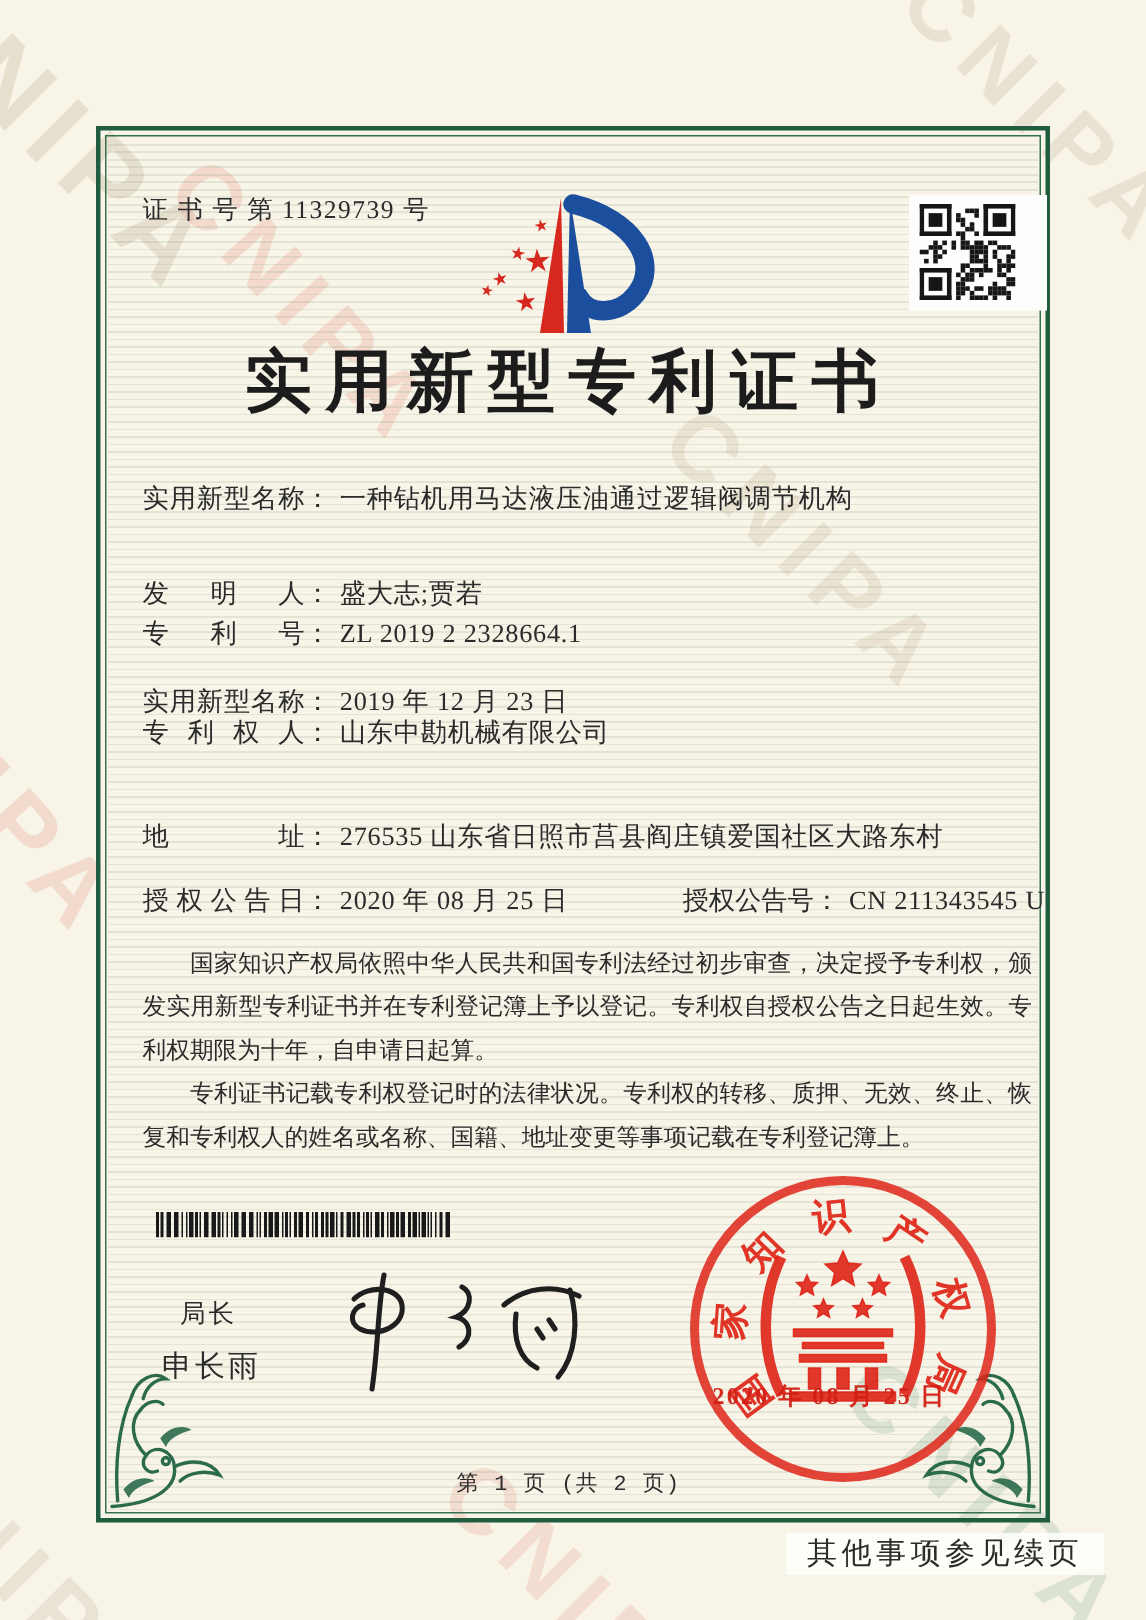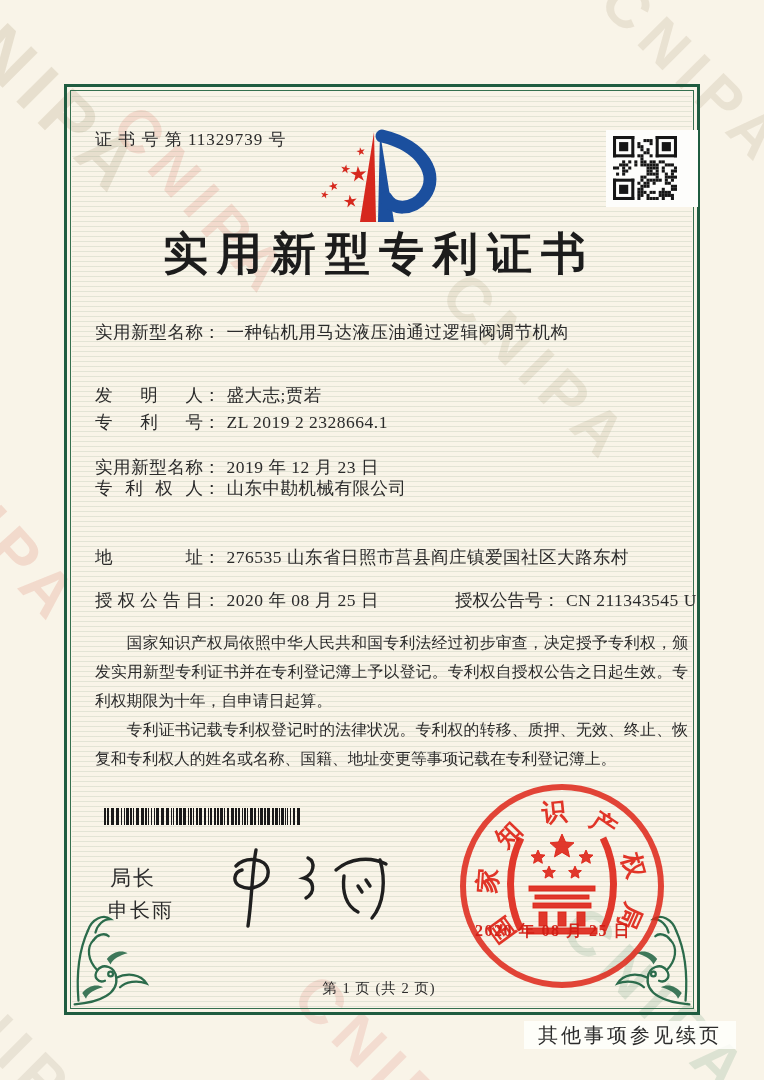--- a/index.html
+++ b/index.html
@@ -44,37 +44,37 @@
   .fieldrow{left:95px;width:600px;font-size:17.5px;white-space:nowrap;}
   .flabel{display:inline-block;width:108px;text-align:justify;text-align-last:justify;
           vertical-align:top;}
   .fcolon{display:inline-block;margin-right:6px;}
   .fvalue{letter-spacing:.5px;}
   .grant-no{position:absolute;left:360px;top:0;}
   .bodytext{left:95px;top:628px;width:593px;font-size:15.8px;line-height:29px;
             text-align:justify;}
   .bodytext p{margin:0;text-indent:2em;}
   .barcode{left:104px;top:808px;width:200px;height:17px;}
-  .sig-title{left:110px;top:864px;font-size:21px;letter-spacing:2px;}
+  .sig-title{left:120px;top:864px;font-size:17px;letter-spacing:2px;}
   .sig-name{left:108px;top:897px;font-size:20px;letter-spacing:2px;}
   .signature{left:212px;top:840px;width:190px;height:90px;}
 
   
   .seal{position:absolute;left:460px;top:784px;width:192px;height:192px;z-index:4;
         border:6px solid rgba(222,36,23,.85);border-radius:50%;}
   .seal-ring{position:absolute;inset:0;transform:rotate(-6deg);}
   .seal-ring span{position:absolute;left:50%;top:50%;width:30px;height:30px;
         margin:0;text-align:center;font-size:25px;font-weight:700;line-height:30px;
         color:rgba(222,36,23,.92);
         transform:translate(-50%,-50%) rotate(var(--a)) translateY(-74px);}
   .emblem{position:absolute;left:39px;top:30px;}
   .seal-date{left:468px;top:921px;width:170px;text-align:center;font-size:16px;
         letter-spacing:1.5px;color:rgba(210,30,20,.95);z-index:5;font-weight:700;}
 
-  .page-no{left:64px;top:979px;width:630px;text-align:center;font-size:14.5px;letter-spacing:1px;}
+  .page-no{left:64px;top:979px;width:630px;text-align:center;font-size:14.5px;letter-spacing:1px;font-family:Liberation Mono, monospace;}
   .continuation{left:0;top:1022px;width:736px;text-align:right;font-size:20px;letter-spacing:3px;}
   .continuation span{background:rgba(255,255,252,.85);padding:3px 14px;}
 </style>
 </head>
 <body>
 
 <div id="page">
 
   <span class="wm wm1">CNIPA</span>
   <span class="wm wm2">CNIPA</span>

